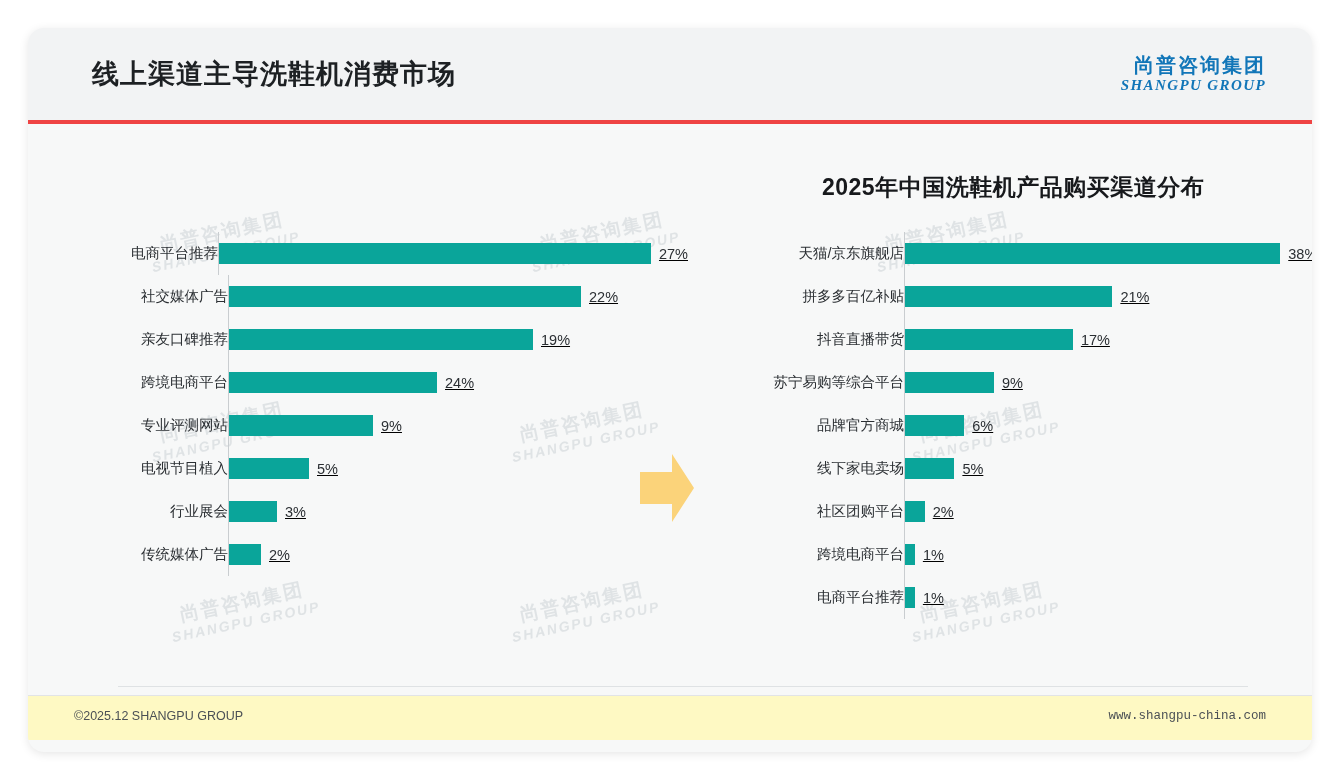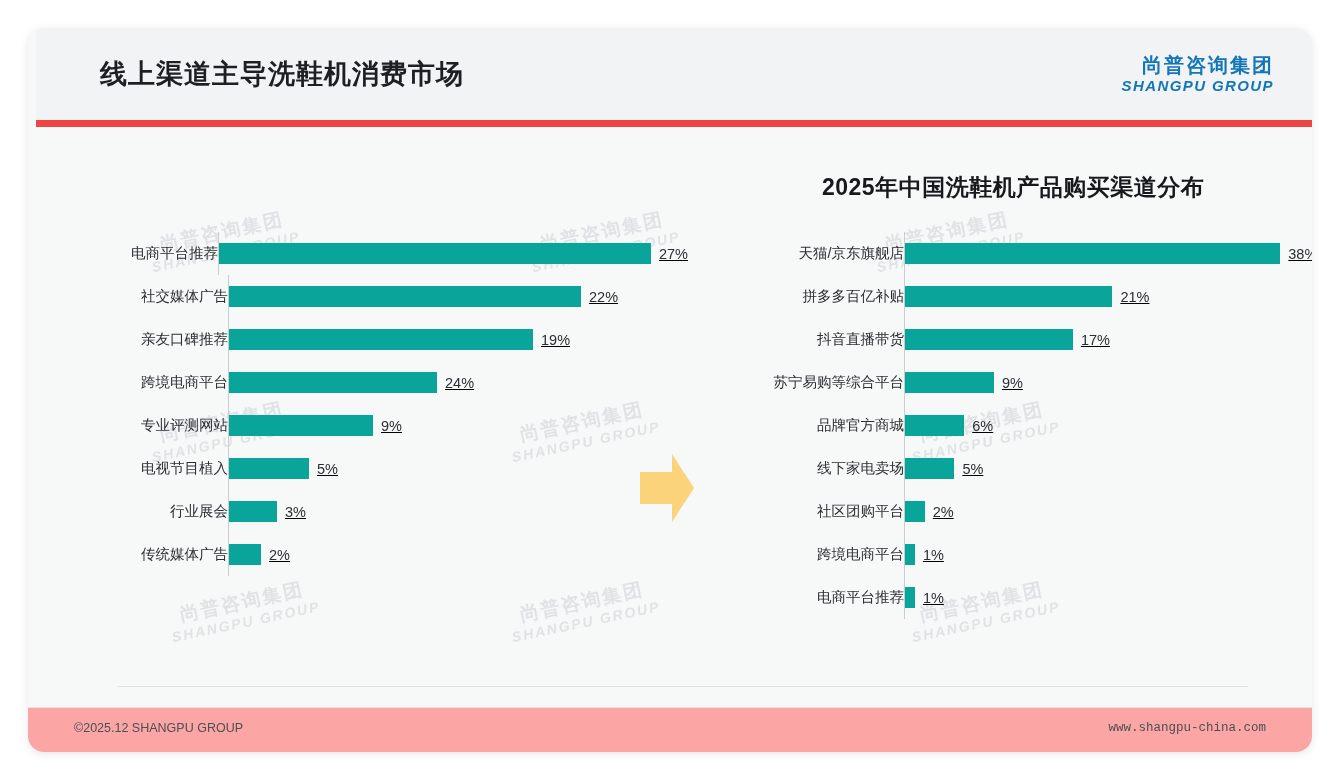--- a/index.html
+++ b/index.html
@@ -19,25 +19,26 @@
     top: 28px;
     width: 1284px;
     height: 724px;
     background: #f7f8f8;
     border-radius: 16px;
     box-shadow: 0 2px 10px rgba(0,0,0,0.10);
     overflow: hidden;
   }
   .header {
     position: absolute;
-    left: 8px; top: 0;
+    left: 0; top: 0;
     width: 100%;
     height: 92px;
     background: #f2f3f4;
-    border-bottom: 7px solid #ef4444;
+    border-bottom: 4px solid #ef4444;
+    font-family: Liberation Serif, serif;
   }
   .header-title {
     position: absolute;
     left: 64px;
     top: 28px;
     font-size: 27px;
     font-weight: bold;
     color: #1d2023;
     letter-spacing: 1px;
   }
@@ -156,24 +157,24 @@
   .source {
     position: absolute;
     left: 108px;
     top: 678px;
     font-size: 12.5px;
     color: #6b7176;
   }
   .footer {
     position: absolute;
     left: 0;
-    bottom: 0;
+    bottom: 12px;
     width: 100%;
     height: 44px;
-    background: #fca5a5;
+    background: #fef9c3;
     border-top: 1px solid #e2e4e6;
   }
   .footer-left {
     position: absolute;
     left: 46px;
     top: 13px;
     font-size: 12.5px;
     color: #4b5055;
   }
   .footer-right {

